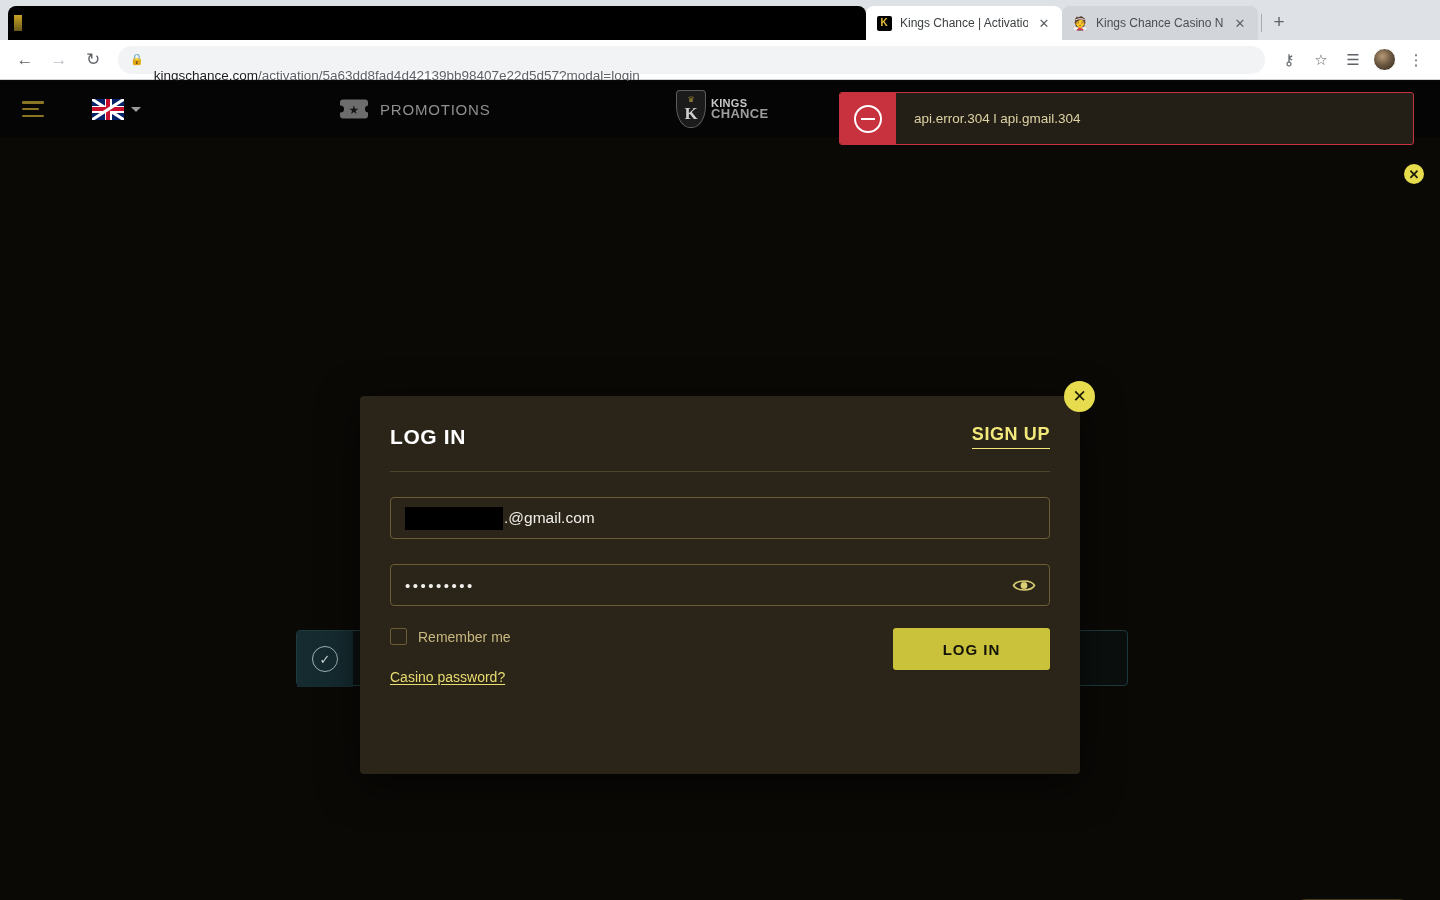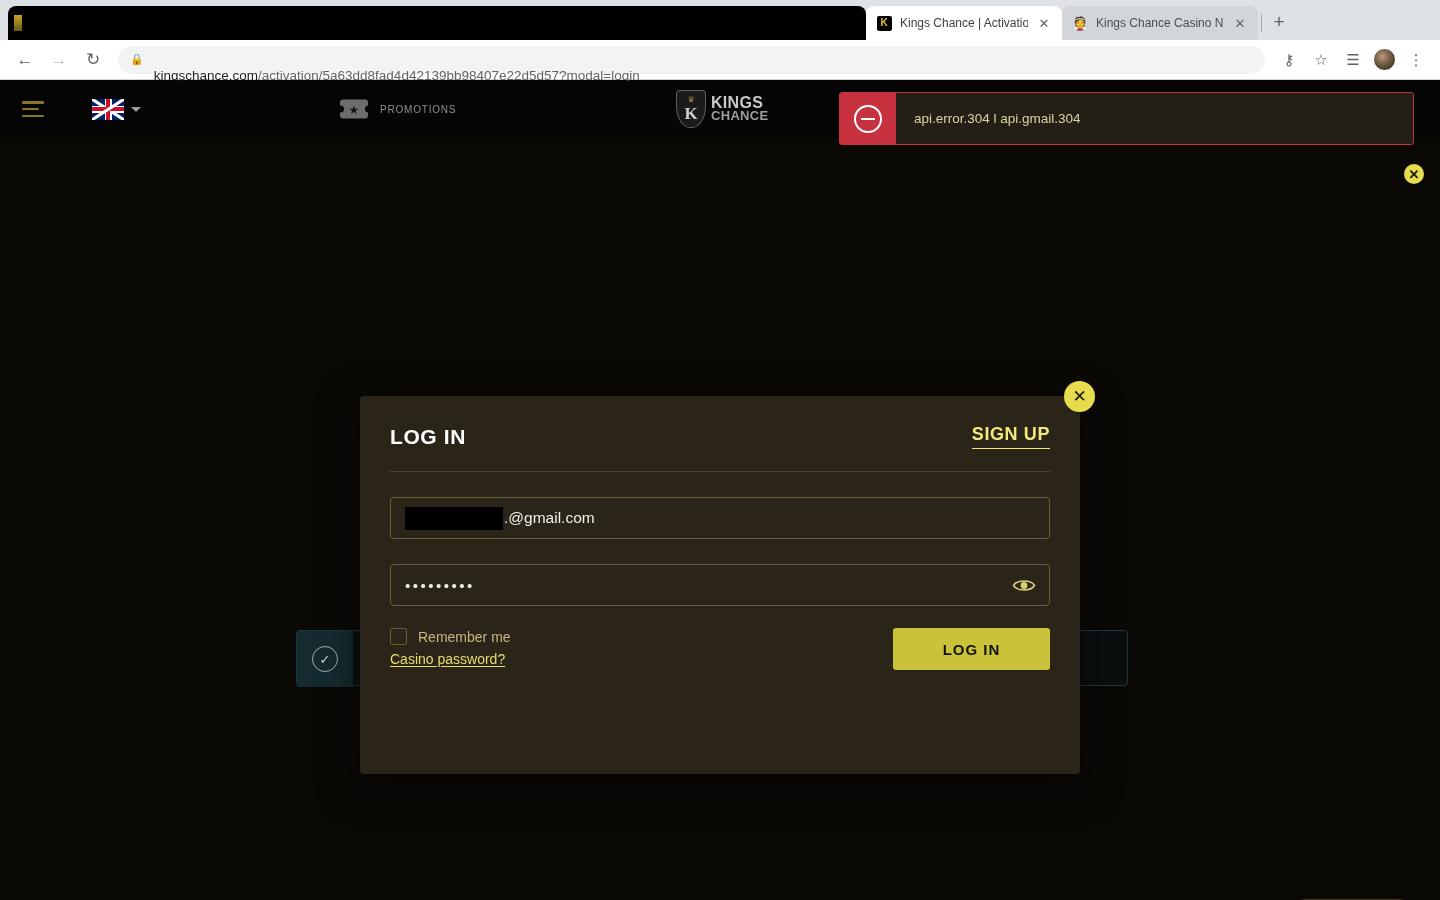--- a/index.html
+++ b/index.html
@@ -214,38 +214,38 @@
     position: relative;
     display: flex; align-items: center; justify-content: center;
     color: #151515; font-size: 12px; line-height: 1;
   }
   .ticket::before, .ticket::after {
     content:""; position:absolute; width:7px; height:7px; border-radius:50%;
     background:#050505; top:6px;
   }
   .ticket::before { left:-3.5px; }
   .ticket::after  { right:-3.5px; }
-  .promotions .lbl { color:#8f8f8f; font-size:10px; letter-spacing:0.8px; }
+  .promotions .lbl { color:#8f8f8f; font-size:15px; letter-spacing:0.8px; }
 
   .logo {
     position: absolute; left: 676px; top: 50%; transform: translateY(-50%);
     display: flex; align-items: center; gap: 5px;
   }
   .shield {
     width: 30px; height: 38px;
     background: #1b1b1b;
     border: 1.5px solid #5d5d5d;
     border-radius: 4px 4px 14px 14px / 4px 4px 22px 22px;
     display: flex; flex-direction: column; align-items: center; justify-content: center;
     gap: 1px;
   }
   .crown { font-size: 8px; color: #a08a3c; line-height: 1; }
   .shield .k { font-size: 17px; font-weight: 700; color: #cfcfcf; line-height: 1; font-family: "Liberation Serif", serif; }
   .logo-words { display:flex; flex-direction:column; line-height:0.95; }
-  .logo-words .l1 { font-size:16px; font-weight:800; color:#c9c9c9; letter-spacing:0.3px; }
+  .logo-words .l1 { font-size:11px; font-weight:800; color:#c9c9c9; letter-spacing:0.3px; }
   .logo-words .l2 { font-size:13px; font-weight:700; color:#9e9e9e; letter-spacing:0.3px; }
 
   
   .toast {
     position: absolute;
     left: 839px; top: 11px;
     width: 575px; height: 53px;
     display: flex;
     border: 1px solid #c8323f;
     border-radius: 3px;
@@ -383,21 +383,21 @@
     display: flex; align-items: center; justify-content: center;
   }
   .eye svg { display:block; }
 
   .row-bottom {
     margin-top: 22px;
     display: flex;
     align-items: flex-start;
     justify-content: space-between;
   }
-  .left-opts { display: flex; flex-direction: column; gap: 6px; }
+  .left-opts { display: flex; flex-direction: column; gap: 24px; }
   .remember { display: flex; align-items: center; gap: 11px; }
   .cbox {
     width: 17px; height: 17px;
     border: 1px solid #6c5d34;
     border-radius: 2px;
     background: transparent;
   }
   .remember .lbl { color: #c7b87e; font-size: 14px; }
   .forgot {
     color: #e8dd6f;

